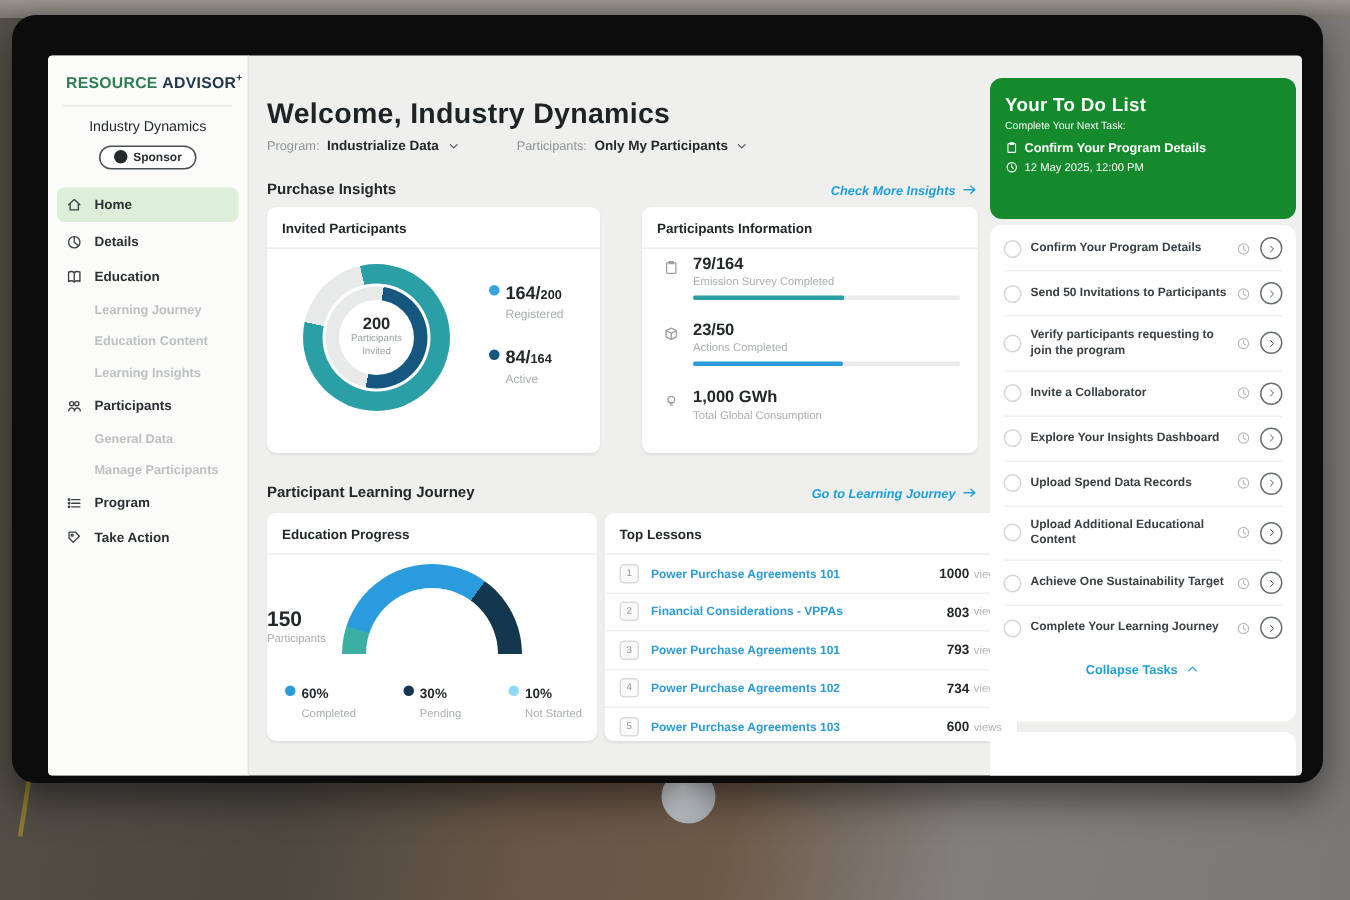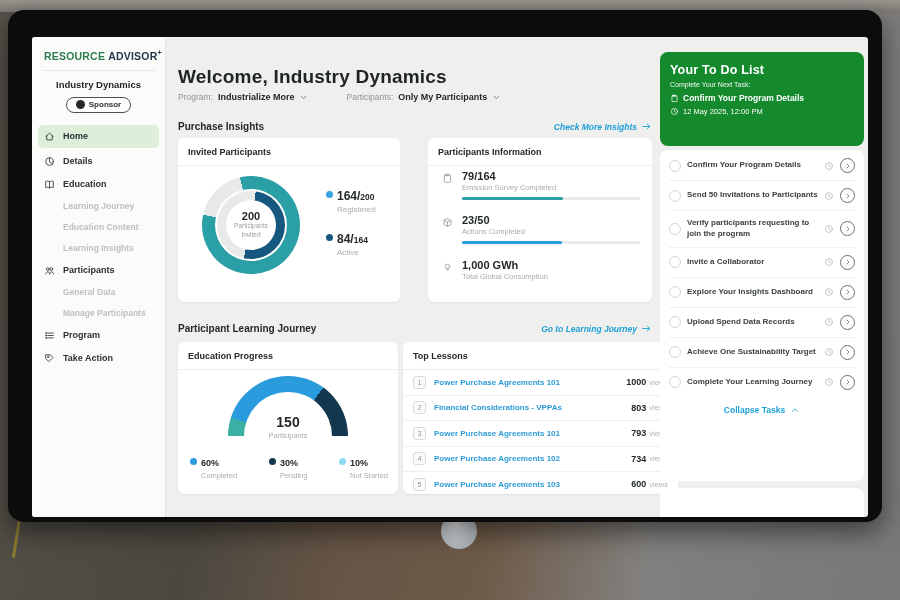--- a/index.html
+++ b/index.html
@@ -14,21 +14,21 @@
            box-shadow:0 10px 26px rgba(0,0,0,.5);}
   .screen{position:absolute;left:24px;top:27px;width:836px;height:480px;background:#EFF0EE;border-radius:3px;overflow:hidden;}
 
   .ic{fill:none;stroke:currentColor;stroke-width:1.3;stroke-linecap:round;stroke-linejoin:round;}
 
   
   .sidebar{position:absolute;left:0;top:0;width:134px;height:480px;background:#FBFBF9;border-right:1px solid #E3E4E2;box-sizing:border-box;padding-top:10px;}
   .logo{padding:2px 12px 8px;font-weight:bold;font-size:10.5px;letter-spacing:.2px;white-space:nowrap;}
   .logo .g{color:#2E7D51;} .logo .d{color:#22384A;} .logo sup{font-size:7px;color:#22384A;}
   .sdivider{height:1px;background:#E7E8E6;margin:0 10px 8px;}
-  .program-name{text-align:center;font-weight:bold;font-size:9.5px;color:#23282B;margin-bottom:7px;}
+  .program-name{text-align:center;font-weight:normal;font-size:9.5px;color:#23282B;margin-bottom:7px;}
   .sponsor{display:flex;width:fit-content;margin:0 auto 12px;border:1px solid #4A4F52;border-radius:10px;
            padding:2.5px 9px;font-size:8px;color:#2B3034;align-items:center;gap:4px;font-weight:bold;background:#fff;}
   .sponsor .dot{width:9px;height:9px;border-radius:50%;background:#23282B;color:#fff;font-size:6px;line-height:9px;text-align:center;flex:none;}
   .nav{display:flex;flex-direction:column;}
   .nitem{display:flex;align-items:center;gap:8px;padding:6px 12px;font-size:9px;font-weight:bold;color:#2B3033;cursor:pointer;}
   .nitem svg{width:11px;height:11px;color:#3A4044;flex:none;}
   .nitem.active{background:#DDEFD9;border-radius:5px;margin:0 6px 2px;padding:6px 6px;}
   .nsub{padding:5.5px 12px 5.5px 31px;font-size:8.5px;color:#BDC0C1;font-weight:bold;cursor:pointer;}
 
   
@@ -71,21 +71,21 @@
   .info-row .v{font-size:11px;font-weight:bold;color:#23282B;}
   .info-row .lab{font-size:7.5px;color:#A8ADB0;margin:1px 0 5px;}
   .bar{height:3px;background:#E9EBEA;border-radius:2px;}
   .bar i{display:block;height:100%;border-radius:2px;}
 
   
   #card-edu{left:146px;top:305px;width:220px;height:152px;}
   .gauge-wrap{position:absolute;left:50px;top:34px;width:120px;height:62px;overflow:hidden;}
   .gauge{position:absolute;left:0;top:0;width:120px;height:120px;border-radius:50%;}
   .gauge::after{content:"";position:absolute;inset:16px;border-radius:50%;background:#fff;}
-  .gauge-center{position:absolute;left:0;right:0;top:72px;text-align:center;}
+  .gauge-center{position:absolute;left:0;right:0;top:62px;}
   .gauge-center .v{font-size:14px;font-weight:bold;color:#23282B;}
   .gauge-center .l{font-size:7.5px;color:#A8ADB0;margin-top:1px;}
   .edu-legend{position:absolute;left:12px;right:10px;top:110px;display:flex;justify-content:space-between;}
   .el-item .dot{display:inline-block;width:7px;height:7px;border-radius:50%;margin-right:4px;vertical-align:1px;}
   .el-item .p{font-size:9px;font-weight:bold;color:#23282B;}
   .el-item .l{font-size:7.5px;color:#A8ADB0;margin-left:11px;margin-top:1px;}
 
   
   #card-lessons{left:371px;top:305px;width:275px;height:152px;}
   .lesson{display:flex;align-items:center;padding:0 10px;height:24.5px;border-bottom:1px solid #F0F1EF;cursor:default;}
@@ -250,21 +250,21 @@
             </svg>
         <span>Take Action</span>
       </div>
     </nav>
   </aside>
 
   <h1 class="welcome">Welcome, Industry Dynamics</h1>
   <div class="filters">
     <div class="fi">
       <span>Program:</span>
-      <b>Industrialize More</b>
+      <b>Industrialize Data</b>
       <svg class="ic">
             <use href="#sym-chevron-down"></use>
           </svg>
     </div>
     <div class="fi">
       <span>Participants:</span>
       <b>Only My Participants</b>
       <svg class="ic">
             <use href="#sym-chevron-down"></use>
           </svg>
@@ -486,20 +486,32 @@
             <use href="#sym-clock"></use>
           </svg>
       <span class="chev-btn">
             <svg class="ic">
               <use href="#sym-chevron-right"></use>
             </svg>
           </span>
     </div>
     <div class="task">
       <span class="cb"></span>
+      <span class="task-label">Upload Additional Educational Content</span>
+      <svg class="ic tclock">
+            <use href="#sym-clock"></use>
+          </svg>
+      <span class="chev-btn">
+            <svg class="ic">
+              <use href="#sym-chevron-right"></use>
+            </svg>
+          </span>
+    </div>
+    <div class="task">
+      <span class="cb"></span>
       <span class="task-label">Achieve One Sustainability Target</span>
       <svg class="ic tclock">
             <use href="#sym-clock"></use>
           </svg>
       <span class="chev-btn">
             <svg class="ic">
               <use href="#sym-chevron-right"></use>
             </svg>
           </span>
     </div>

